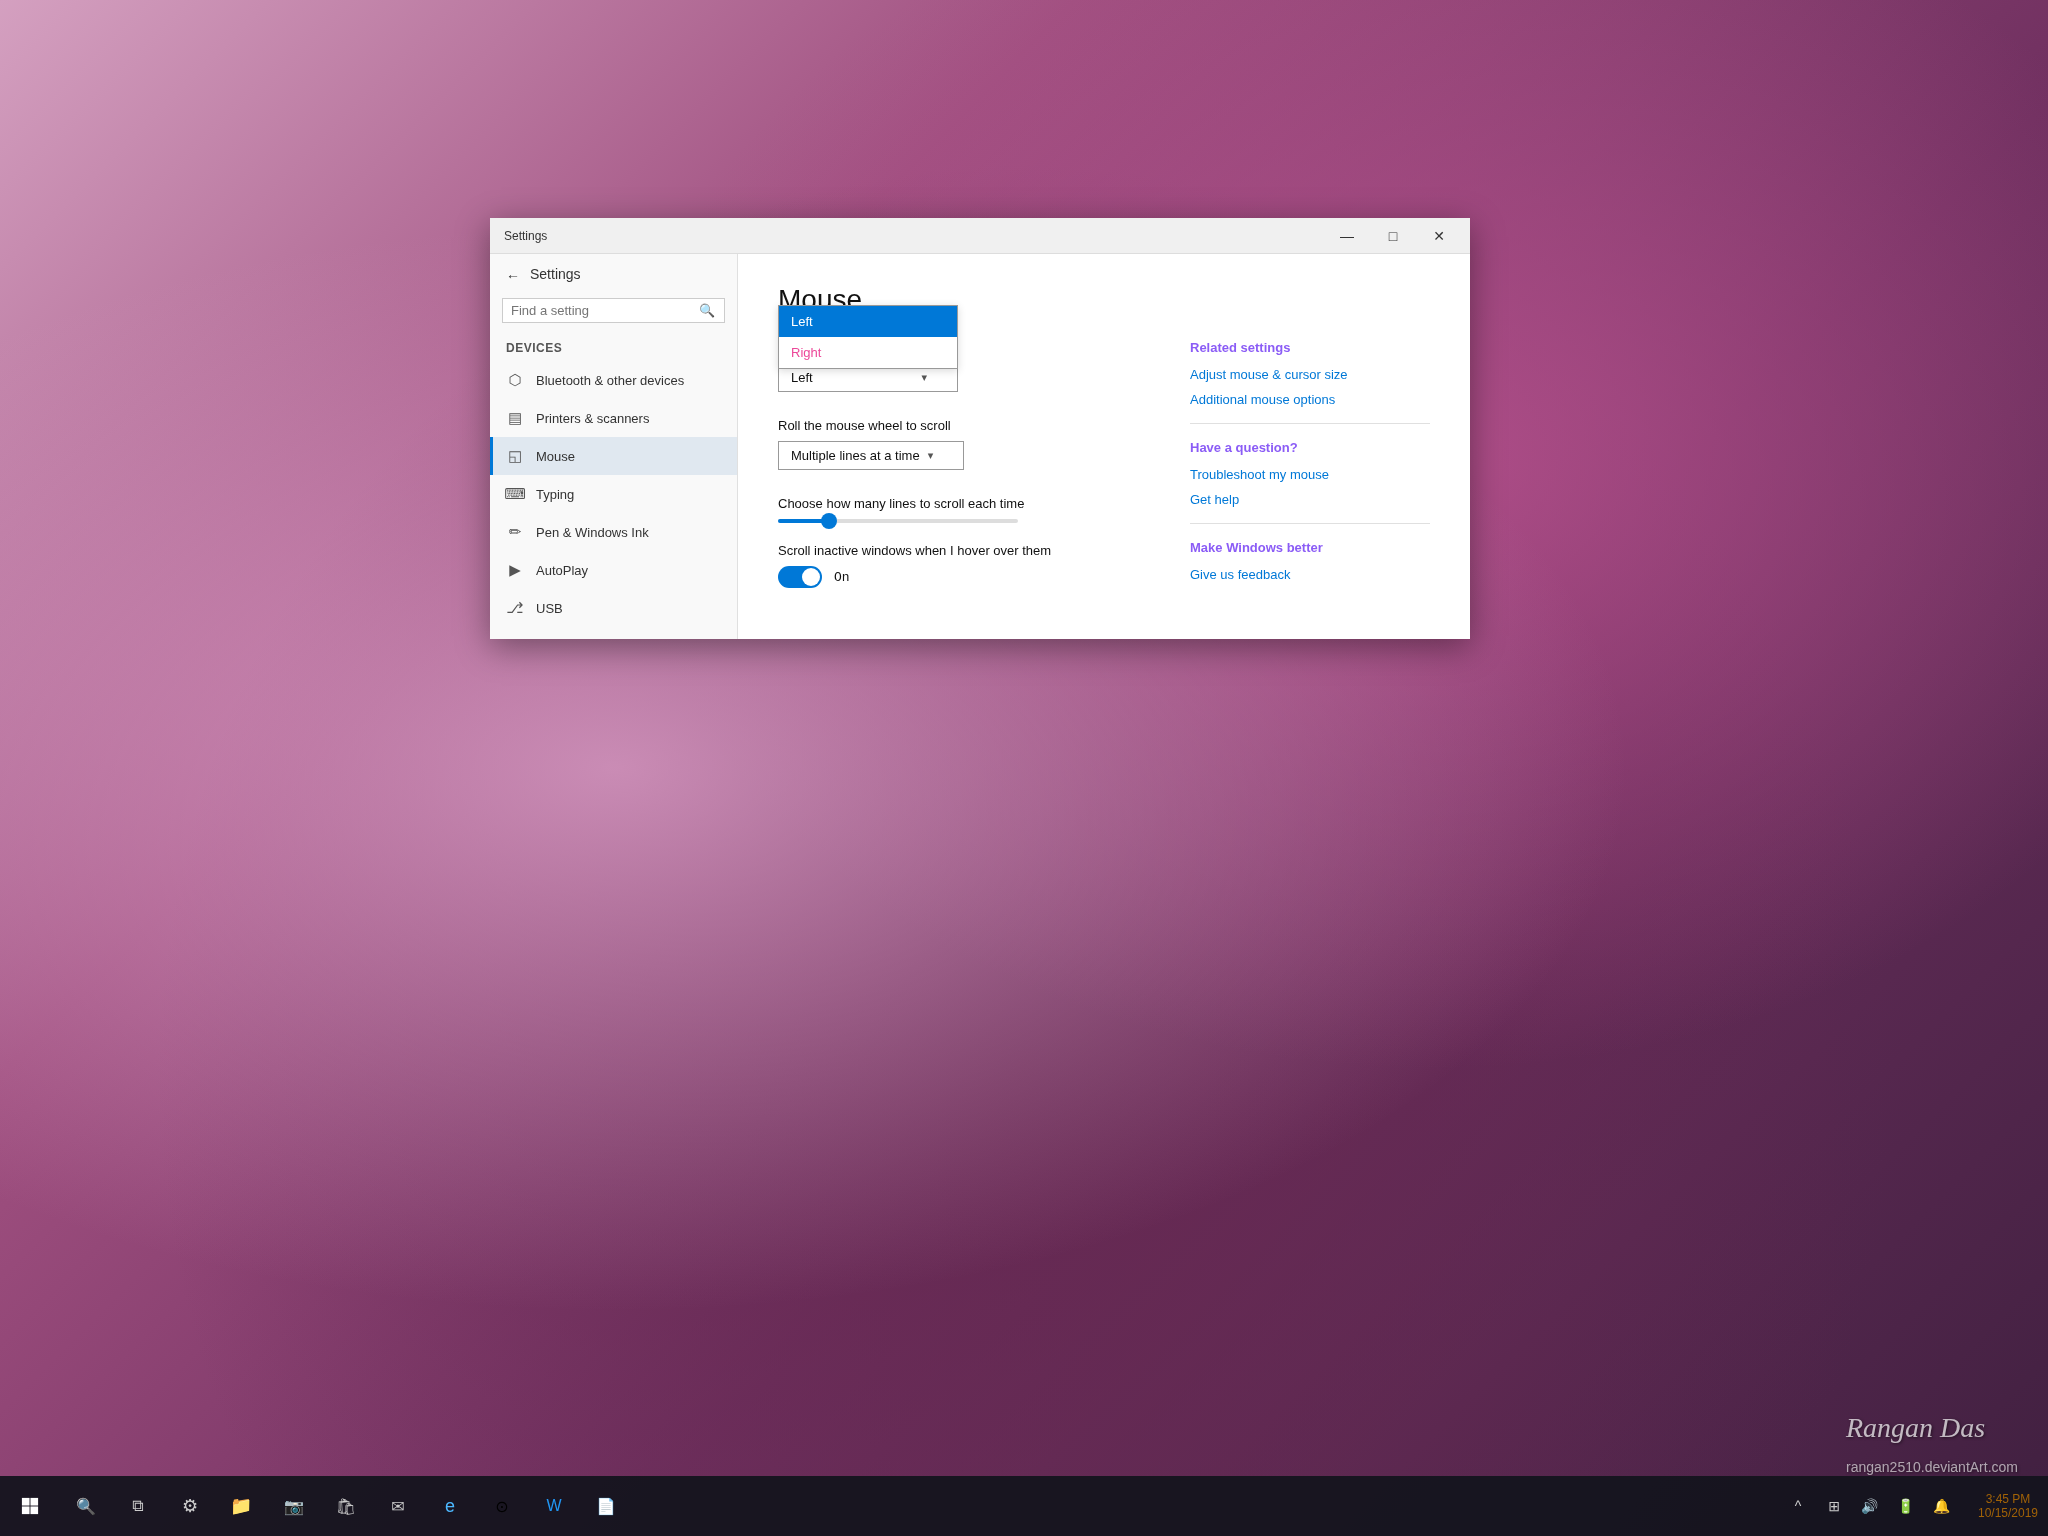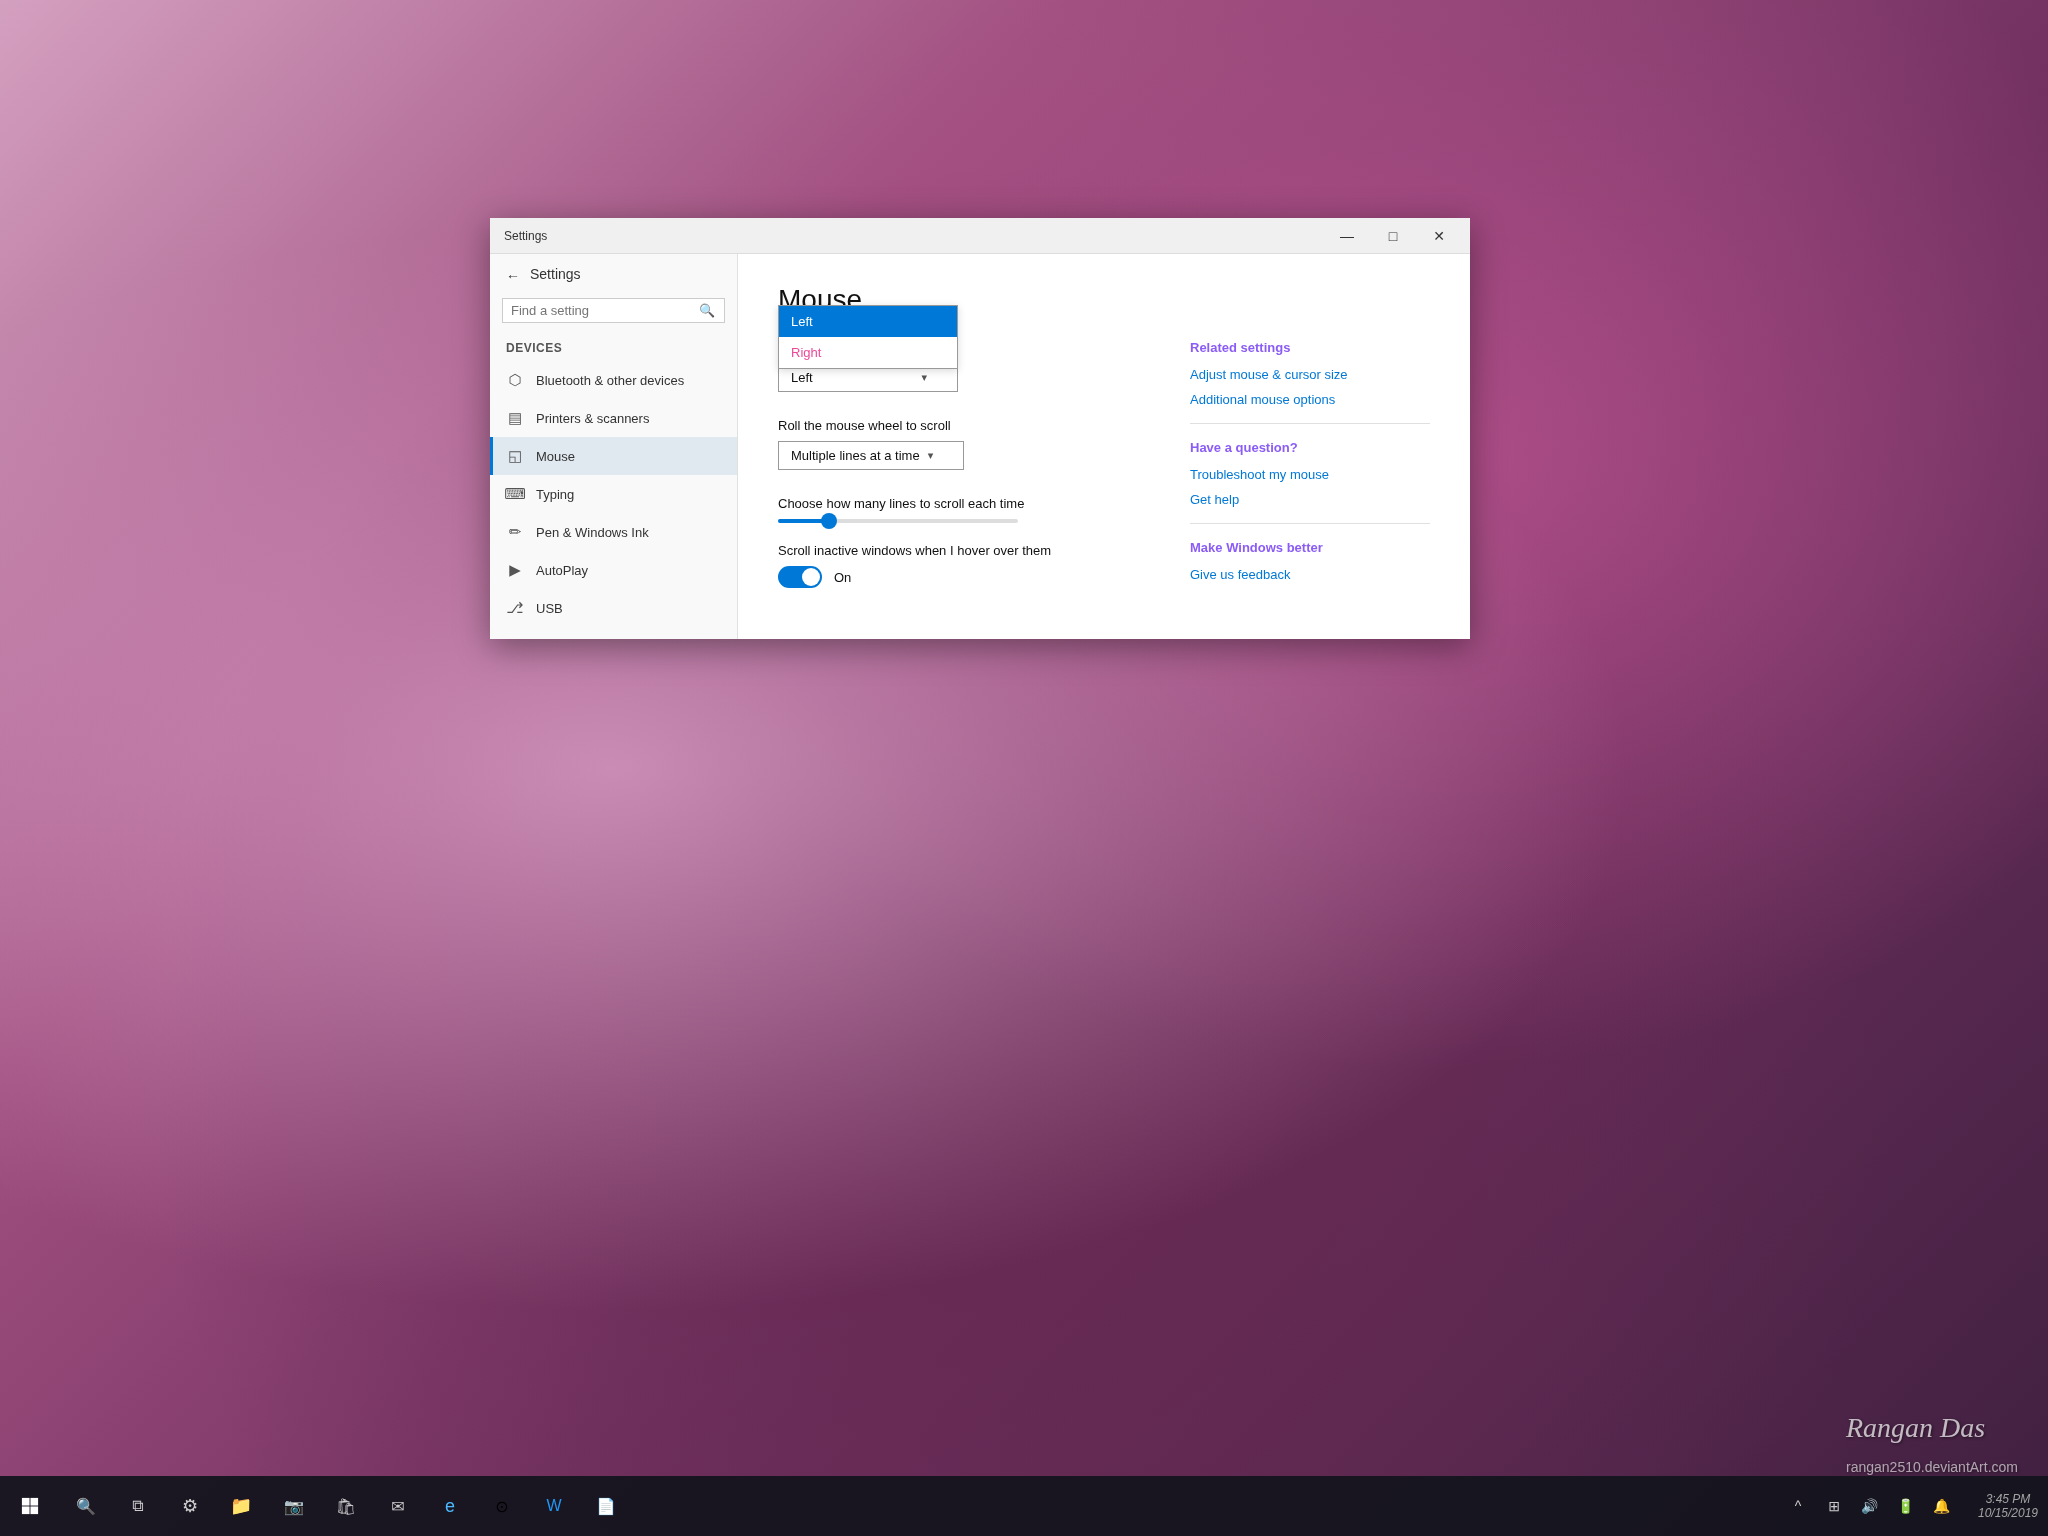--- a/index.html
+++ b/index.html
@@ -71,24 +71,23 @@
       font-size: 14px;
       color: #ccc;
     }
     .taskbar-clock {
       display: flex;
       flex-direction: column;
       align-items: center;
       justify-content: center;
       width: 80px;
       height: 60px;
-      color: #a3a3a3;
+      color: #a16207;
       font-size: 12px;
       cursor: pointer;
-      font-style: italic;
     }
 
     
     .settings-window {
       position: absolute;
       top: 218px;
       left: 490px;
       width: 980px;
       height: 421px;
       background: #fff;
@@ -312,20 +311,21 @@
       border-radius: 50%;
       cursor: pointer;
     }
 
     
     .toggle-row {
       display: flex;
       align-items: center;
       gap: 12px;
       margin-top: 8px;
+      font-family: Liberation Mono, monospace;
     }
     .toggle {
       width: 44px;
       height: 22px;
       border-radius: 11px;
       background: #0078d7;
       position: relative;
       cursor: pointer;
     }
     .toggle-thumb {

